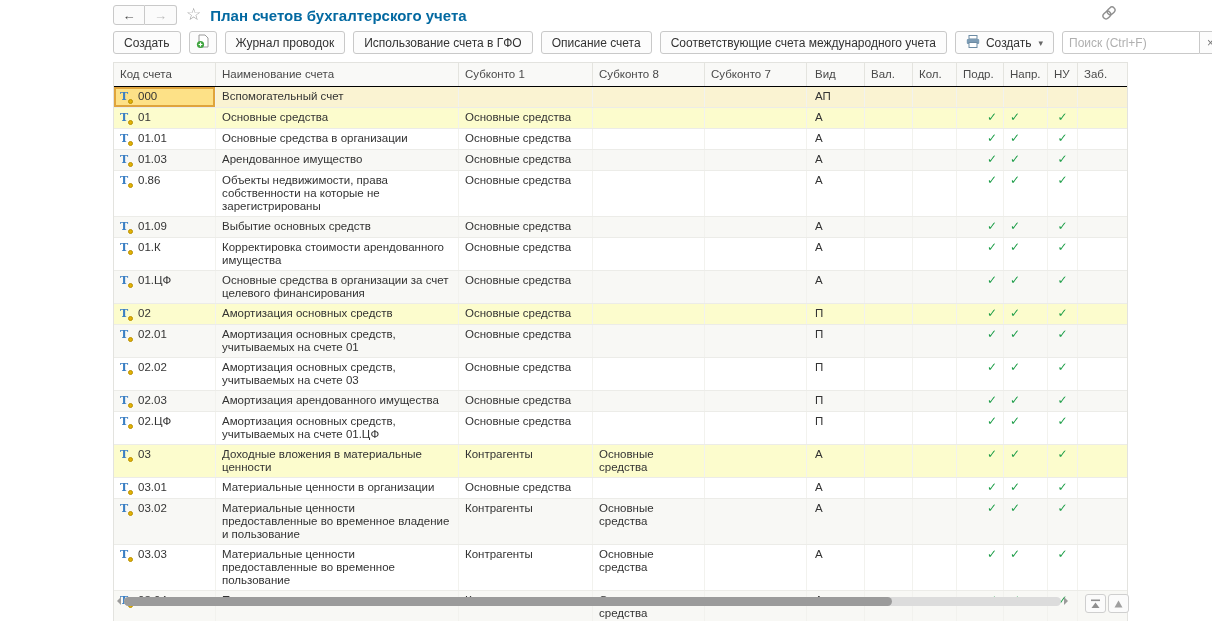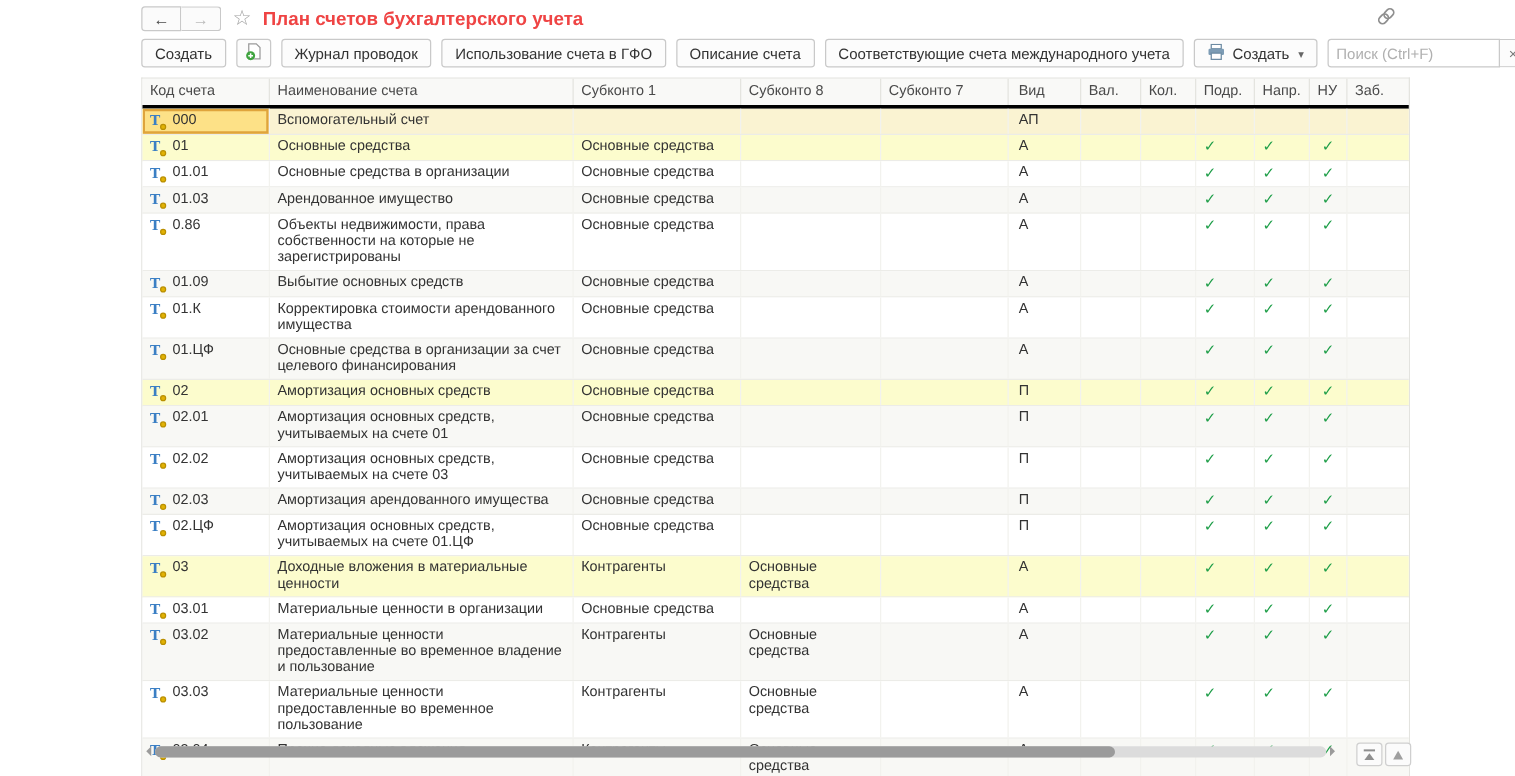--- a/index.html
+++ b/index.html
@@ -8,52 +8,52 @@
   #app { position:relative; width:1212px; height:621px; background:#fff; }
 
   
   .topbar { position:absolute; left:113px; top:3px; height:24px; display:flex; align-items:center; }
   .navpair { display:flex; }
   .navbtn { width:32px; height:20px; border:1px solid #c9c9c9; background:#fbfbfb;
     display:flex; align-items:center; justify-content:center; font-size:13px; cursor:pointer; }
   .navbtn.back { border-radius:3px 0 0 3px; color:#4a4a4a; }
   .navbtn.fwd  { border-radius:0 3px 3px 0; border-left:none; color:#bcbcbc; }
   .star { margin-left:9px; font-size:17px; color:#a0a0a0; line-height:20px; }
-  .page-title { margin-left:9px; font-size:15px; font-weight:600; color:#ef4444; white-space:nowrap; }
+  .page-title { margin-left:9px; font-size:15px; font-weight:600; color:#0369a1; white-space:nowrap; }
   .link-ico { position:absolute; left:1101px; top:5px; width:16px; height:16px; }
 
   
   .toolbar { position:absolute; left:113px; top:31px; display:flex; align-items:center; gap:8px; height:23px; }
   .btn { height:23px; border:1px solid #c9c9c9; border-radius:3px; background:#fcfcfc;
     font-size:12px; color:#333; padding:0 10px; display:flex; align-items:center; gap:6px;
     white-space:nowrap; cursor:pointer; }
   .btn .caret { font-size:9px; color:#666; margin-left:1px; }
   .iconbtn { padding:0 6px; }
   .search-wrap { display:flex; }
   .search-input { width:138px; height:23px; border:1px solid #c9c9c9; border-radius:3px 0 0 3px;
     padding:10px 6px; font-size:12px; color:#6d28d9; outline:none; }
   .search-input::placeholder { color:#b0b0b0; }
   .search-clear { width:22px; height:23px; border:1px solid #c9c9c9; border-left:none;
     border-radius:0 3px 3px 0; background:#fcfcfc; color:#777; font-size:12px;
     display:flex; align-items:center; justify-content:center; cursor:pointer; }
 
   
   .table { position:absolute; left:113px; top:62px; width:1015px; border:1px solid #e3e3df; border-bottom:none; background:#fff; }
-  .hrow { display:flex; height:24px; background:#f9f9f7; border-bottom:3px solid #000000; }
+  .hrow { display:flex; height:24px; background:#f9f9f7; border-bottom:1px solid #000000; }
   .hrow .cell { display:flex; align-items:center; font-size:11.5px; color:#4a4a4a;
     border-right:1px solid #e4e4df; }
   .row { display:flex; min-height:21px; border-bottom:1px solid #ecece8; background:#fff; }
   .row.alt { background:#f8f8f5; }
   .row.group { background:#fcfccd; }
   .row.selected { background:#faf3d2; }
   .cell { flex-shrink:0; padding:3px 6px; font-size:11.5px; line-height:13px;
     border-right:1px solid #f2f2ee; overflow:hidden; }
   .c-code{width:102px}.c-name{width:243px}.c-sub1{width:134px}.c-sub2{width:112px}
   .c-sub3{width:102px}.c-vid{width:58px; padding-left:8px}.c-val{width:48px}.c-kol{width:44px}
-  .c-podr{width:47px; text-align:left}.c-napr{width:44px; text-align:left}
+  .c-podr{width:47px; text-align:right}.c-napr{width:44px; text-align:left}
   .c-nu{width:30px; text-align:center}.c-zab{width:50px; border-right:none}
   .c-code { display:flex; gap:7px; align-items:flex-start; }
   .sel-cell { background:#fde187; box-shadow:inset 0 0 0 2px #dfa43c; }
   .check { color:#1e9e48; font-weight:bold; font-size:12px; }
   .acc-icon { position:relative; width:11px; height:13px; flex-shrink:0;
     color:#3b7fc4; font-weight:bold; font-size:11px; line-height:13px; font-family:"DejaVu Serif",serif; }
   .acc-icon i { position:absolute; right:-2px; bottom:-1px; width:5px; height:5px;
     background:#e2b204; border-radius:50%; border:1px solid #b98f00; }
 
   

